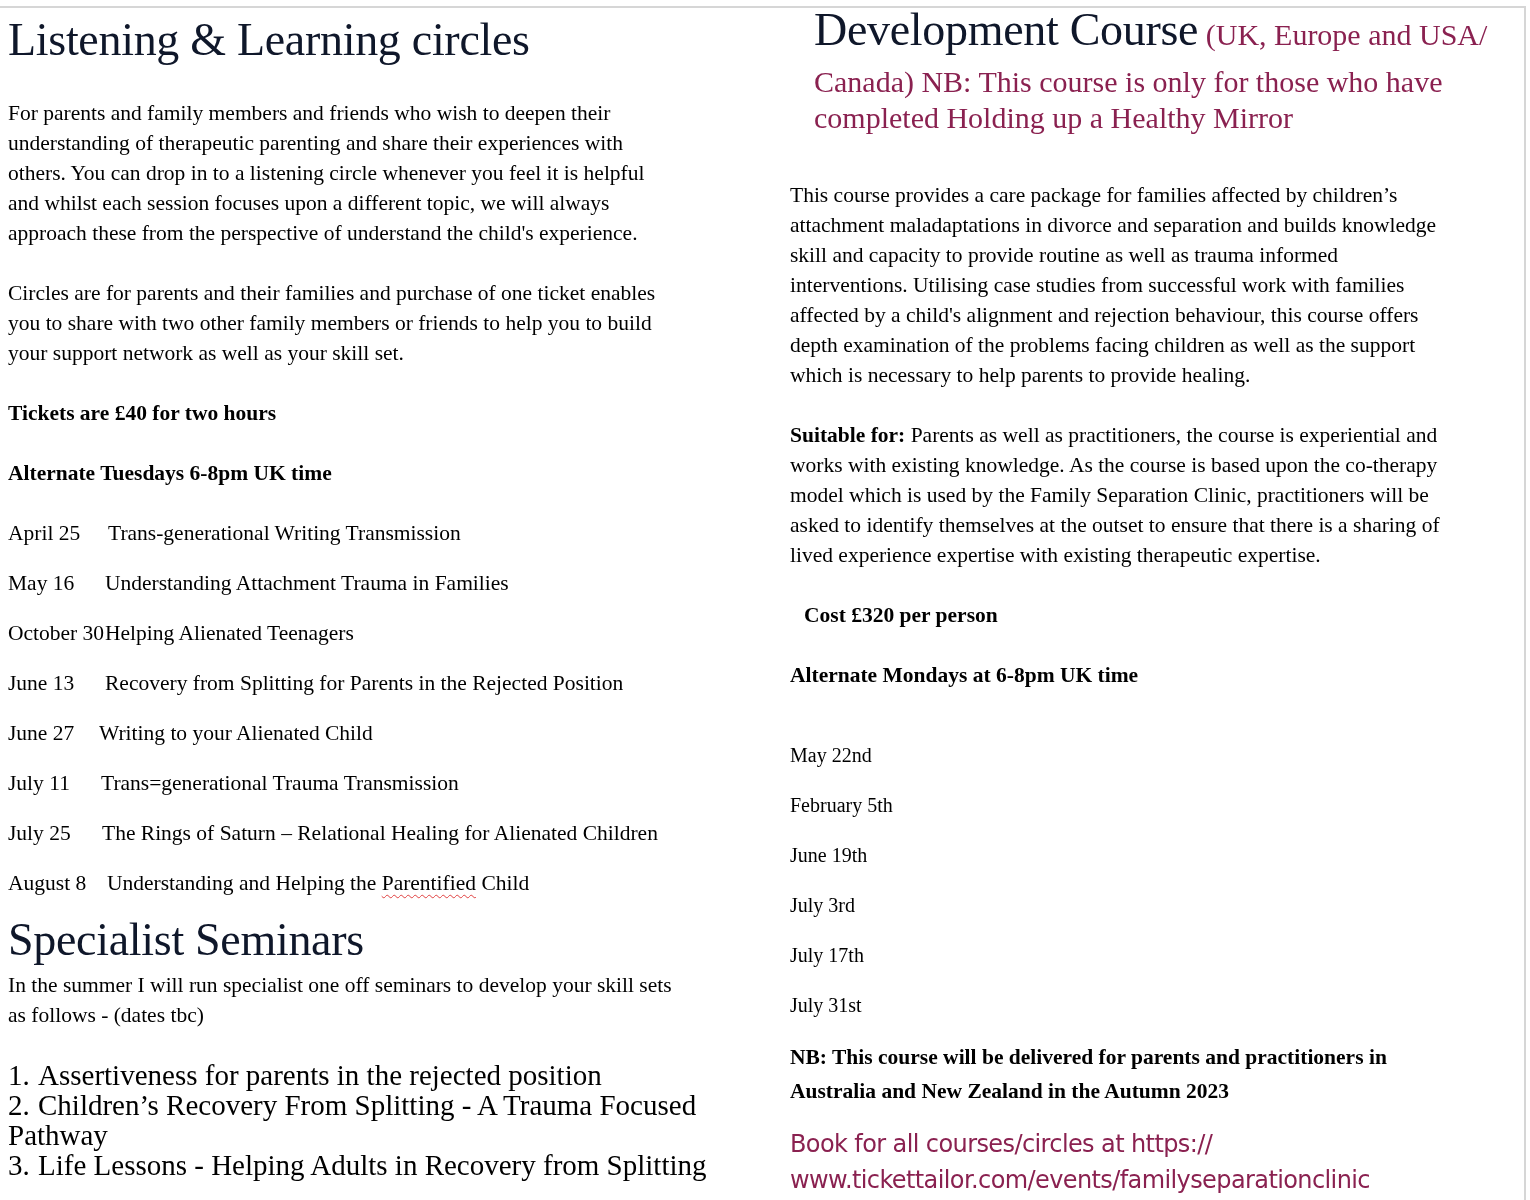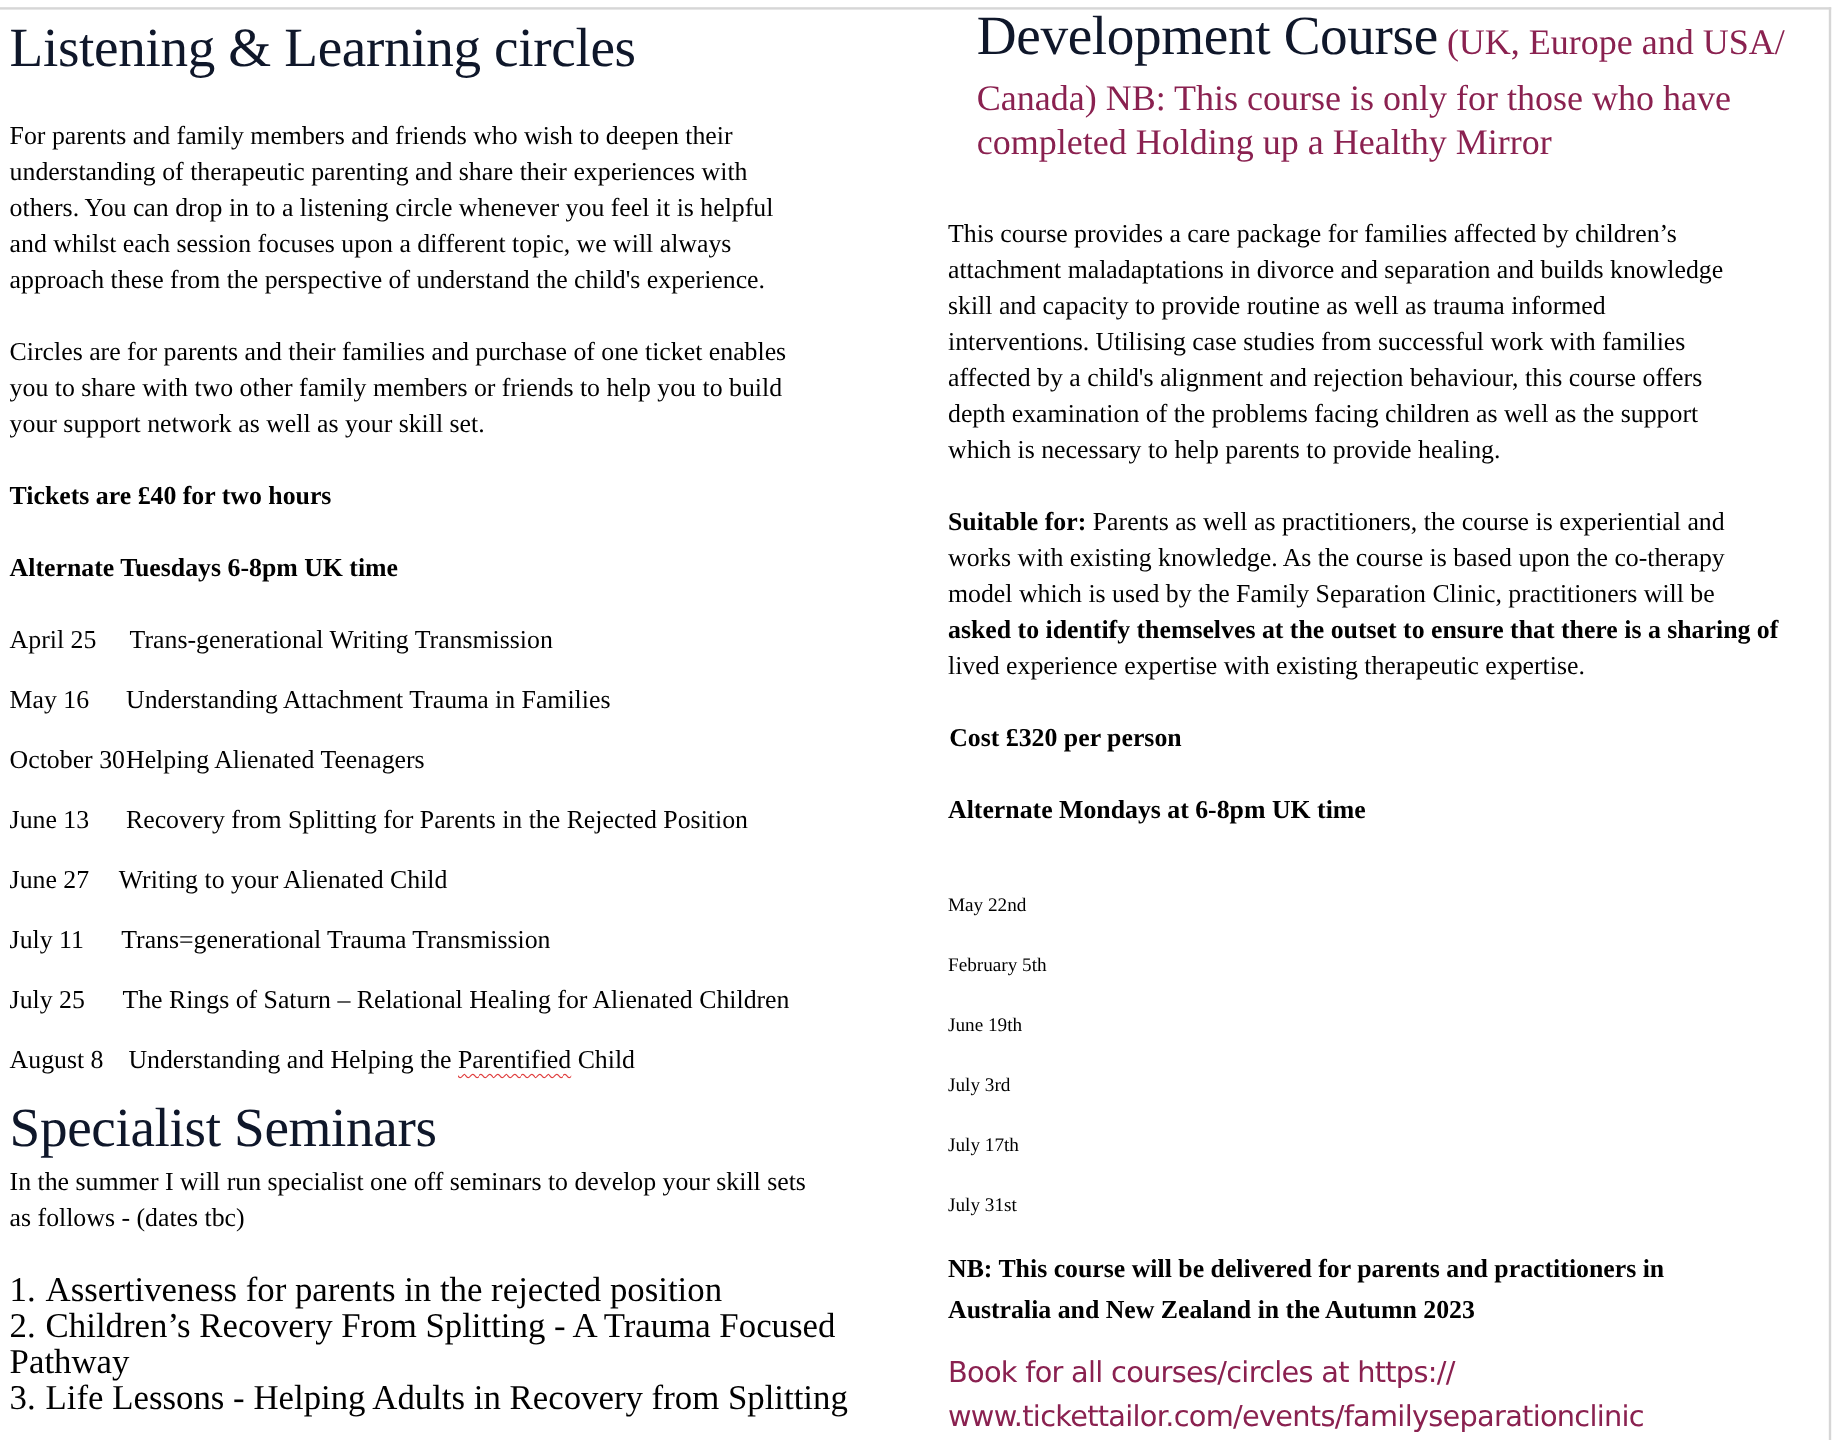--- a/index.html
+++ b/index.html
@@ -24,21 +24,21 @@
     .p { font-size: 21.5px; line-height: 30px; margin: 0; }
     .b { font-weight: bold; }
 
     .sched { font-size: 21.5px; line-height: 30px; height: 50px; white-space: pre; }
     .sched .d { display: inline-block; }
     .spell { text-decoration: underline wavy #e04040; text-decoration-thickness: 1px; text-underline-offset: 4px; }
 
     .ol { font-size: 29px; line-height: 30px; margin: 0; padding: 0; list-style: none; }
     .ol li span.n { display: inline-block; width: 30px; }
 
-    .mdate { font-size: 16px; line-height: 30px; height: 50px; }
+    .mdate { font-size: 20px; line-height: 30px; height: 50px; }
 
     .book {
       font-family: "DejaVu Sans", "Liberation Sans", sans-serif;
       color: #8a2150; font-size: 24px; line-height: 36px; letter-spacing: -0.6px;
     }
   </style>
 </head>
 <body>
 
 <div class="frame-top"></div>
@@ -105,25 +105,25 @@
     <div class="p">interventions.  Utilising case studies from successful work with families</div>
     <div class="p">affected by a child's alignment and rejection behaviour, this course offers</div>
     <div class="p">depth examination of the problems facing children as well as the support</div>
     <div class="p">which is necessary to help parents to provide healing.</div>
   </div>
 
   <div style="position:absolute; top:420px; left:0; width:740px;">
     <div class="p" style="white-space:nowrap;"><span class="b">Suitable for:</span><span> Parents as well as practitioners, the course is experiential and</span></div>
     <div class="p" style="white-space:nowrap;">works with existing knowledge. As the course is based upon the co-therapy</div>
     <div class="p" style="white-space:nowrap;">model which is used by the Family Separation Clinic, practitioners will be</div>
-    <div class="p" style="white-space:nowrap;font-weight:bold;">asked to identify themselves at the outset to ensure that there is a sharing of</div>
+    <div class="p" style="white-space:nowrap;">asked to identify themselves at the outset to ensure that there is a sharing of</div>
     <div class="p" style="white-space:nowrap;">lived experience expertise with existing therapeutic expertise.</div>
   </div>
 
-  <div class="p b" style="position:absolute; top:600px; left:1px;">Cost £320 per person</div>
+  <div class="p b" style="position:absolute; top:600px; left:14px;">Cost £320 per person</div>
   <div class="p b" style="position:absolute; top:660px; left:0;">Alternate Mondays at 6-8pm UK time</div>
 
   <div style="position:absolute; top:740px; left:0;">
     <div class="mdate">May 22nd</div>
     <div class="mdate">February 5th</div>
     <div class="mdate">June 19th</div>
     <div class="mdate">July 3rd</div>
     <div class="mdate">July 17th</div>
     <div class="mdate">July 31st</div>
   </div>

